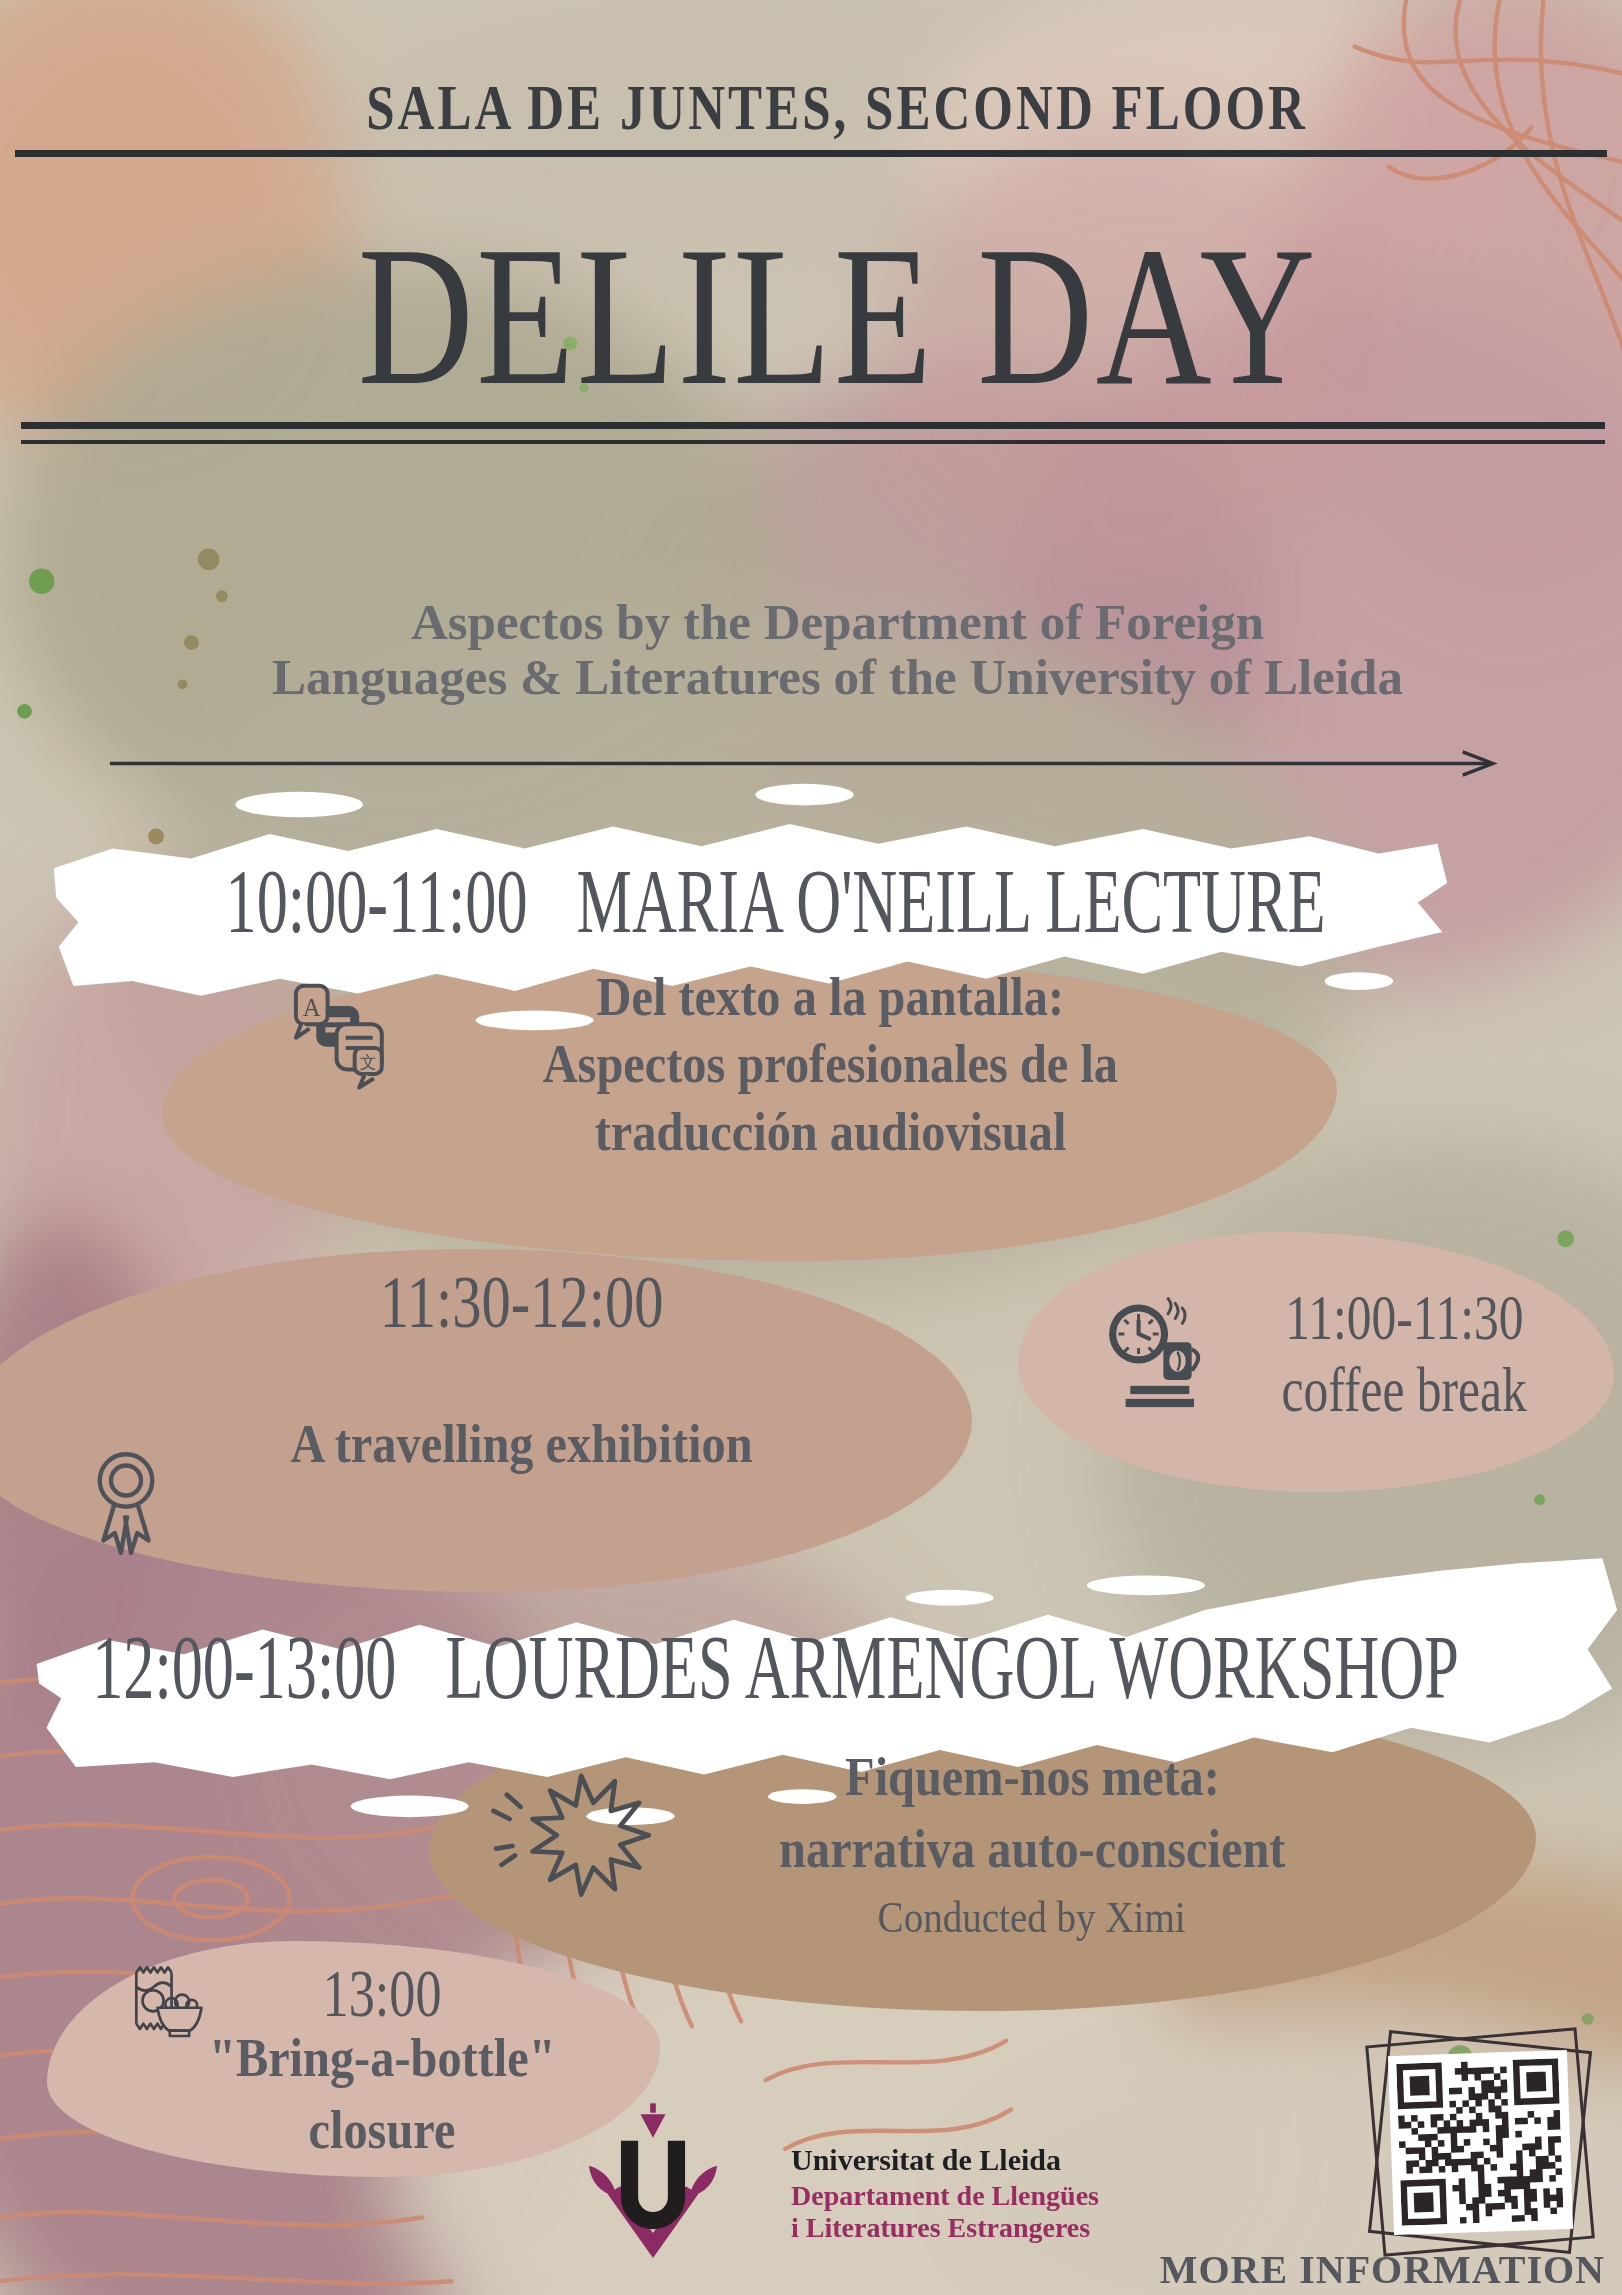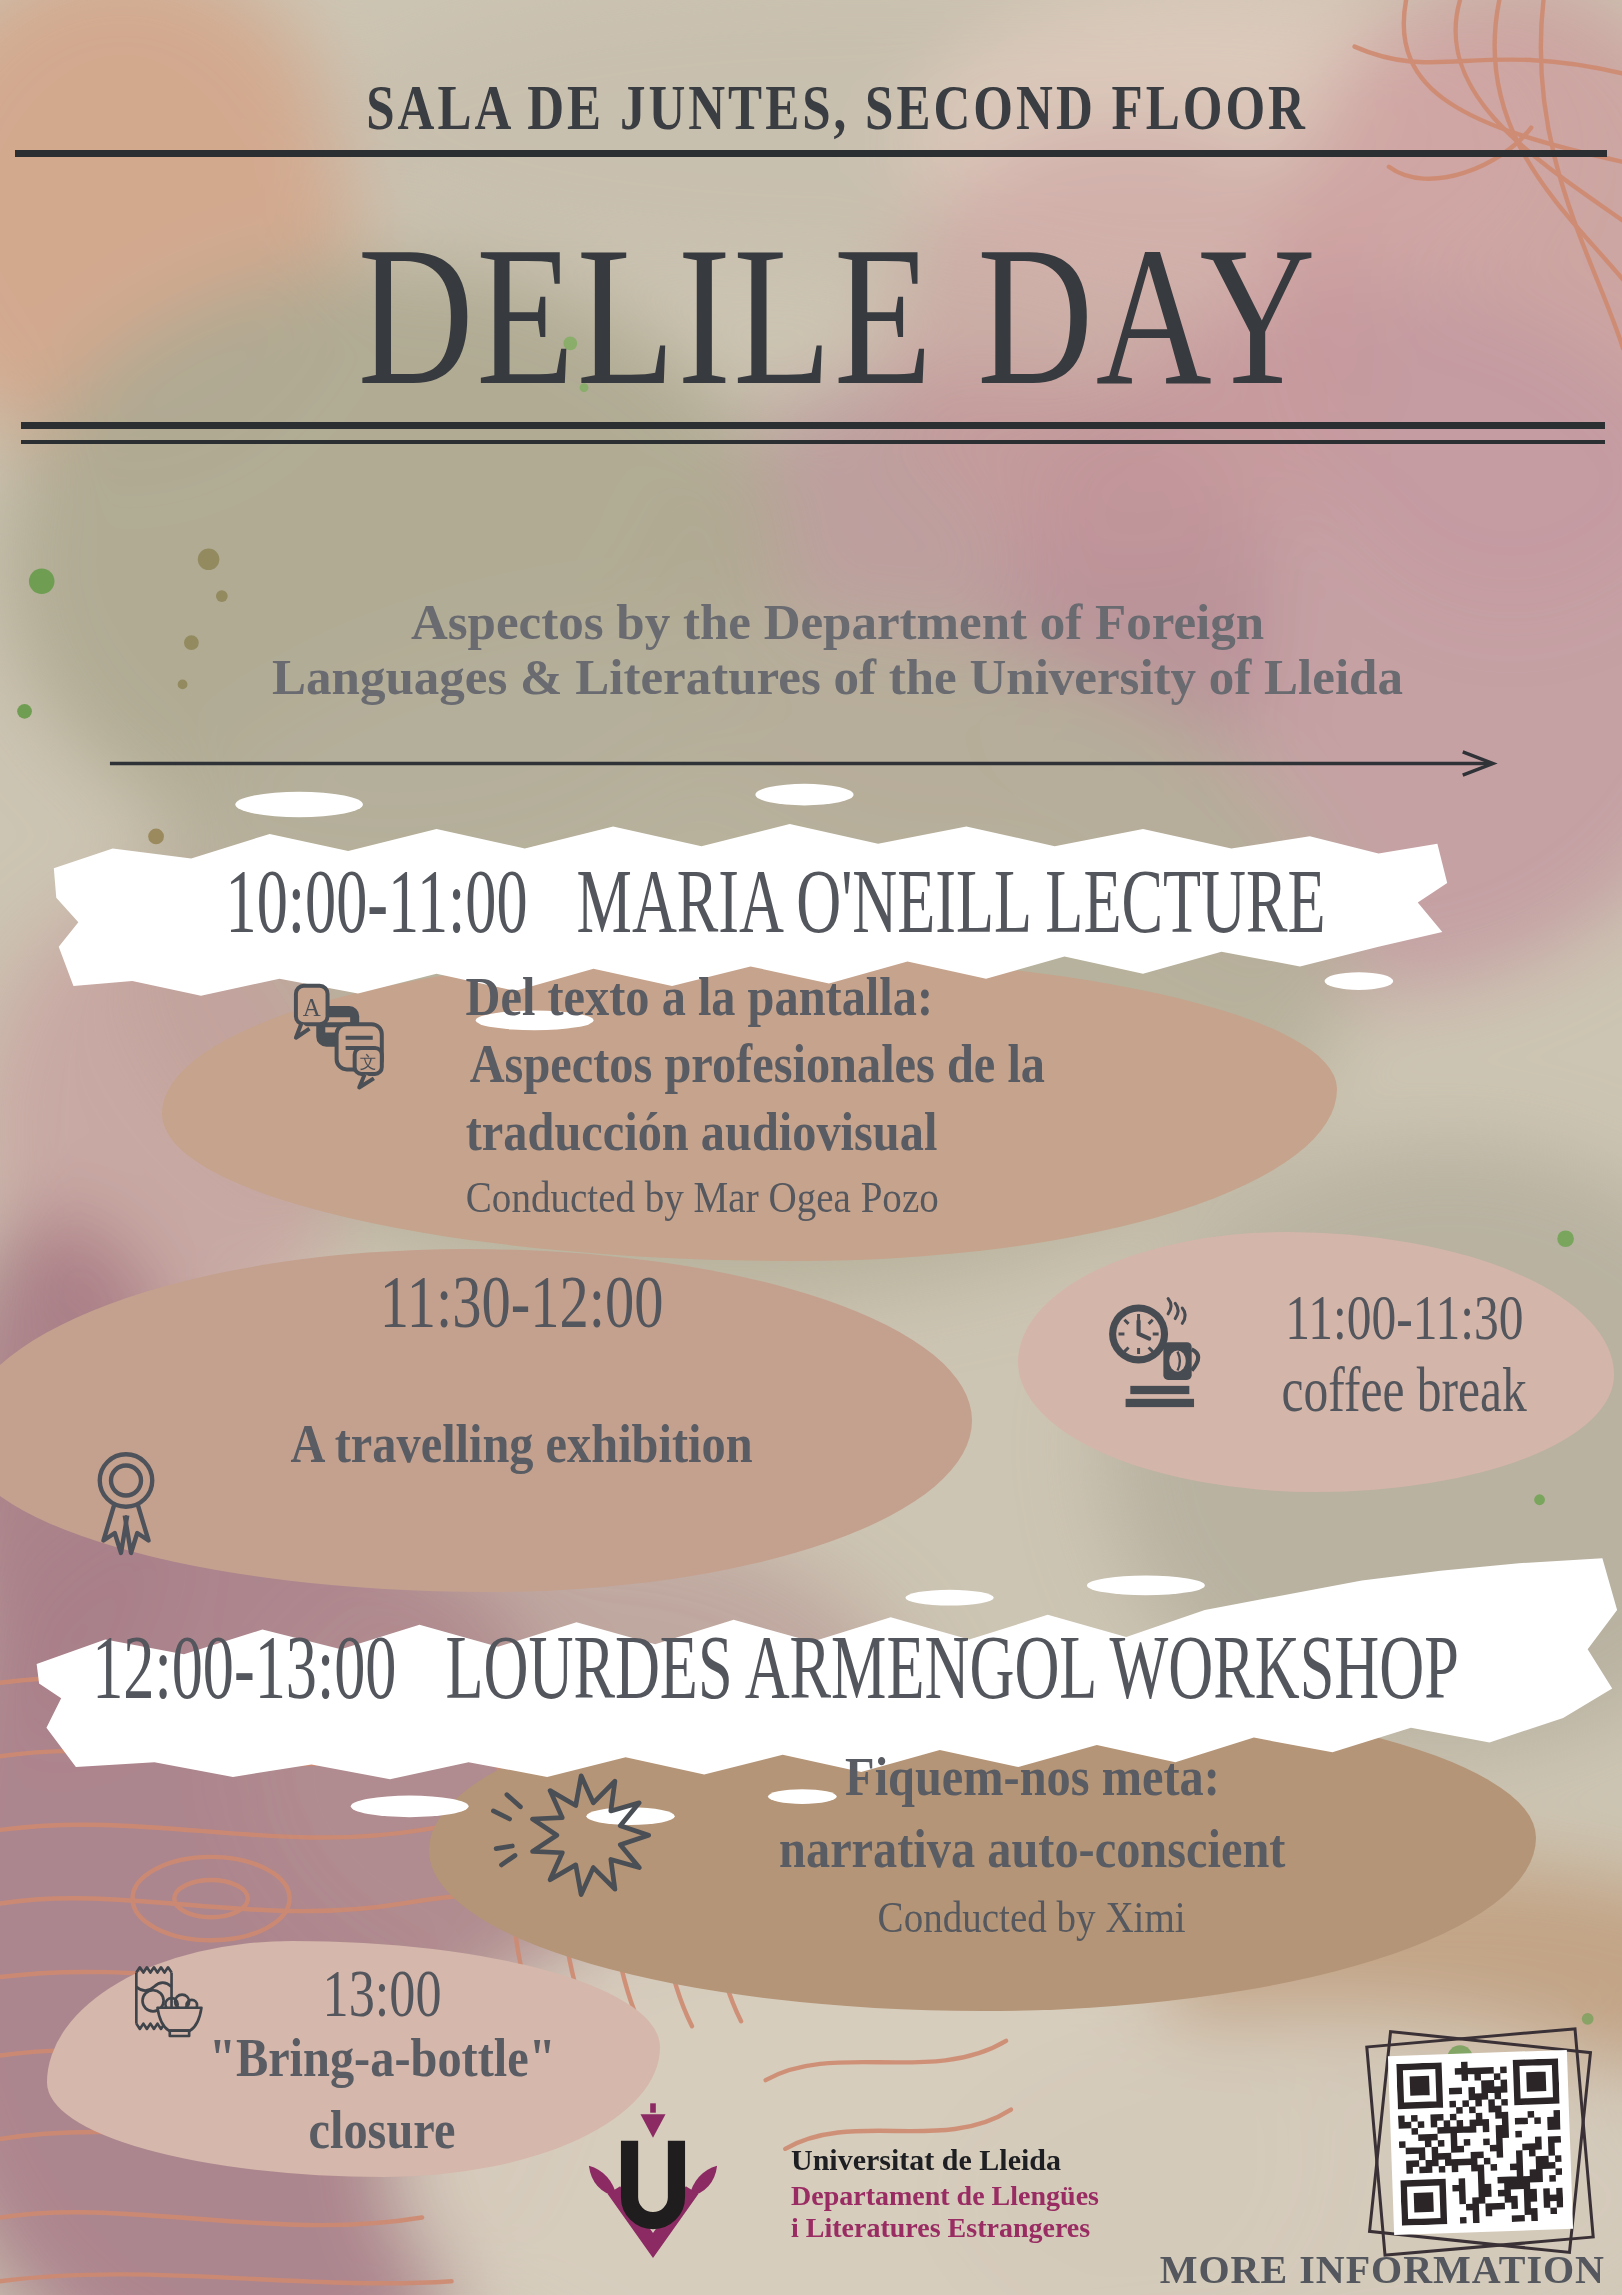--- a/index.html
+++ b/index.html
@@ -42,21 +42,21 @@
   .tline{position:absolute;z-index:4;line-height:1;}
   .topic{font-size:52px;font-weight:700;color:#595c63;}
   .conducted{font-size:42px;font-weight:400;color:#55585e;}
   .time-md{font-size:65px;color:#53565c;}
   .time-sm{font-size:55px;color:#53565c;}
   .condense{display:inline-block;transform:scale(.93,1.05);}
   .t-time{display:inline-block;transform:scale(.9,1.15);}
 
   .icon{position:absolute;z-index:4;}
 
-  .flecture{left:422px;width:765px;text-align:left;}
+  .flecture{left:422px;width:765px;text-align:center;}
   .fexhib{left:14.7px;width:962px;text-align:center;}
   .fcoffee{left:1202px;width:353px;text-align:center;}
   .fworkshop{left:628px;width:756px;text-align:center;}
   .fclosure{left:150px;width:412px;text-align:center;}
 
   .footer-text{left:791px;top:2145px;z-index:4;line-height:1;}
   .uni{font-size:30px;font-weight:700;color:#1d1f22;margin-bottom:6.9px;}
   .dep{font-size:28px;font-weight:700;color:#992c62;margin-bottom:3.9px;}
 
   .qr-wrap{left:1373px;top:2035px;width:214px;height:214px;z-index:4;}
@@ -198,22 +198,20 @@
     <span>12:00-13:00</span>
     <span>LOURDES ARMENGOL WORKSHOP</span>
   </div>
 
   <div class="tline topic ctr flecture" style="top:971px;">
     <span class="condense">Del texto a la pantalla:</span></div>
   <div class="tline topic ctr flecture" style="top:1038px;">
     <span class="condense">Aspectos profesionales de la</span></div>
   <div class="tline topic ctr flecture" style="top:1106px;">
     <span class="condense">traducción audiovisual</span></div>
-  <div class="tline conducted ctr flecture" style="top:1176px;">
-    <span class="condense">Conducted by Mar Ogea Pozo</span></div>
 
   <svg class="icon" style="left:282px;top:979px;" width="125" height="113" viewBox="0 0 110 100">
     <g stroke="#4b4f56" stroke-width="3.5" stroke-linejoin="round" fill="none">
       <rect x="30" y="24" width="38" height="36" rx="9" fill="#4b4f56" stroke="none"></rect>
       <path d="M38,36 h22 M38,45 h15" stroke="#c6a38c" stroke-width="4.5"></path>
       <rect x="12" y="6" width="28" height="34" rx="7" fill="#c6a38c"></rect>
       <path d="M17,39 l-5,13 l12,-8" fill="#c6a38c"></path>
       <rect x="48" y="40" width="40" height="40" rx="9" fill="#c6a38c"></rect>
       <path d="M56,52 h24 M56,61 h15"></path>
       <rect x="64" y="61" width="24" height="23" rx="6" fill="#c6a38c"></rect>

